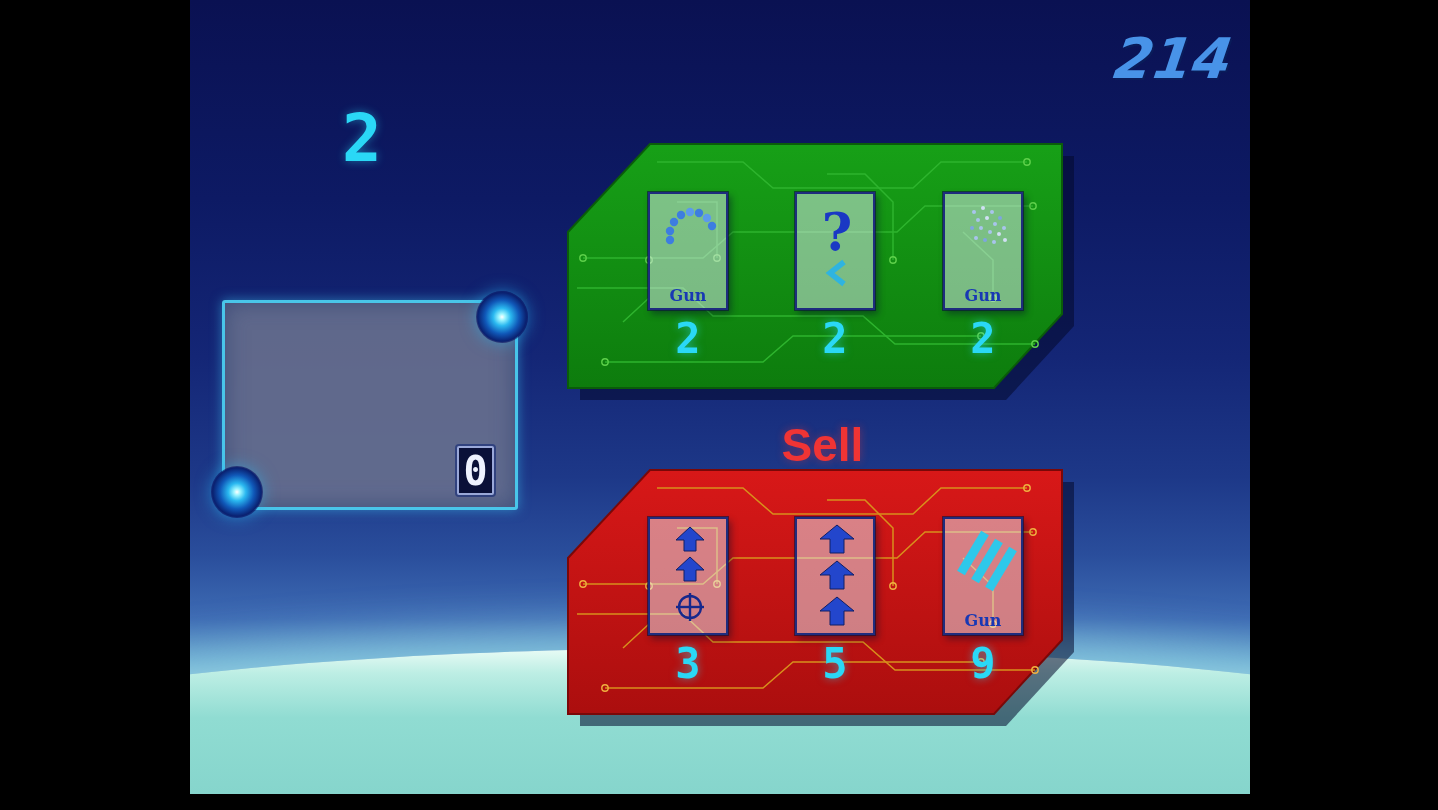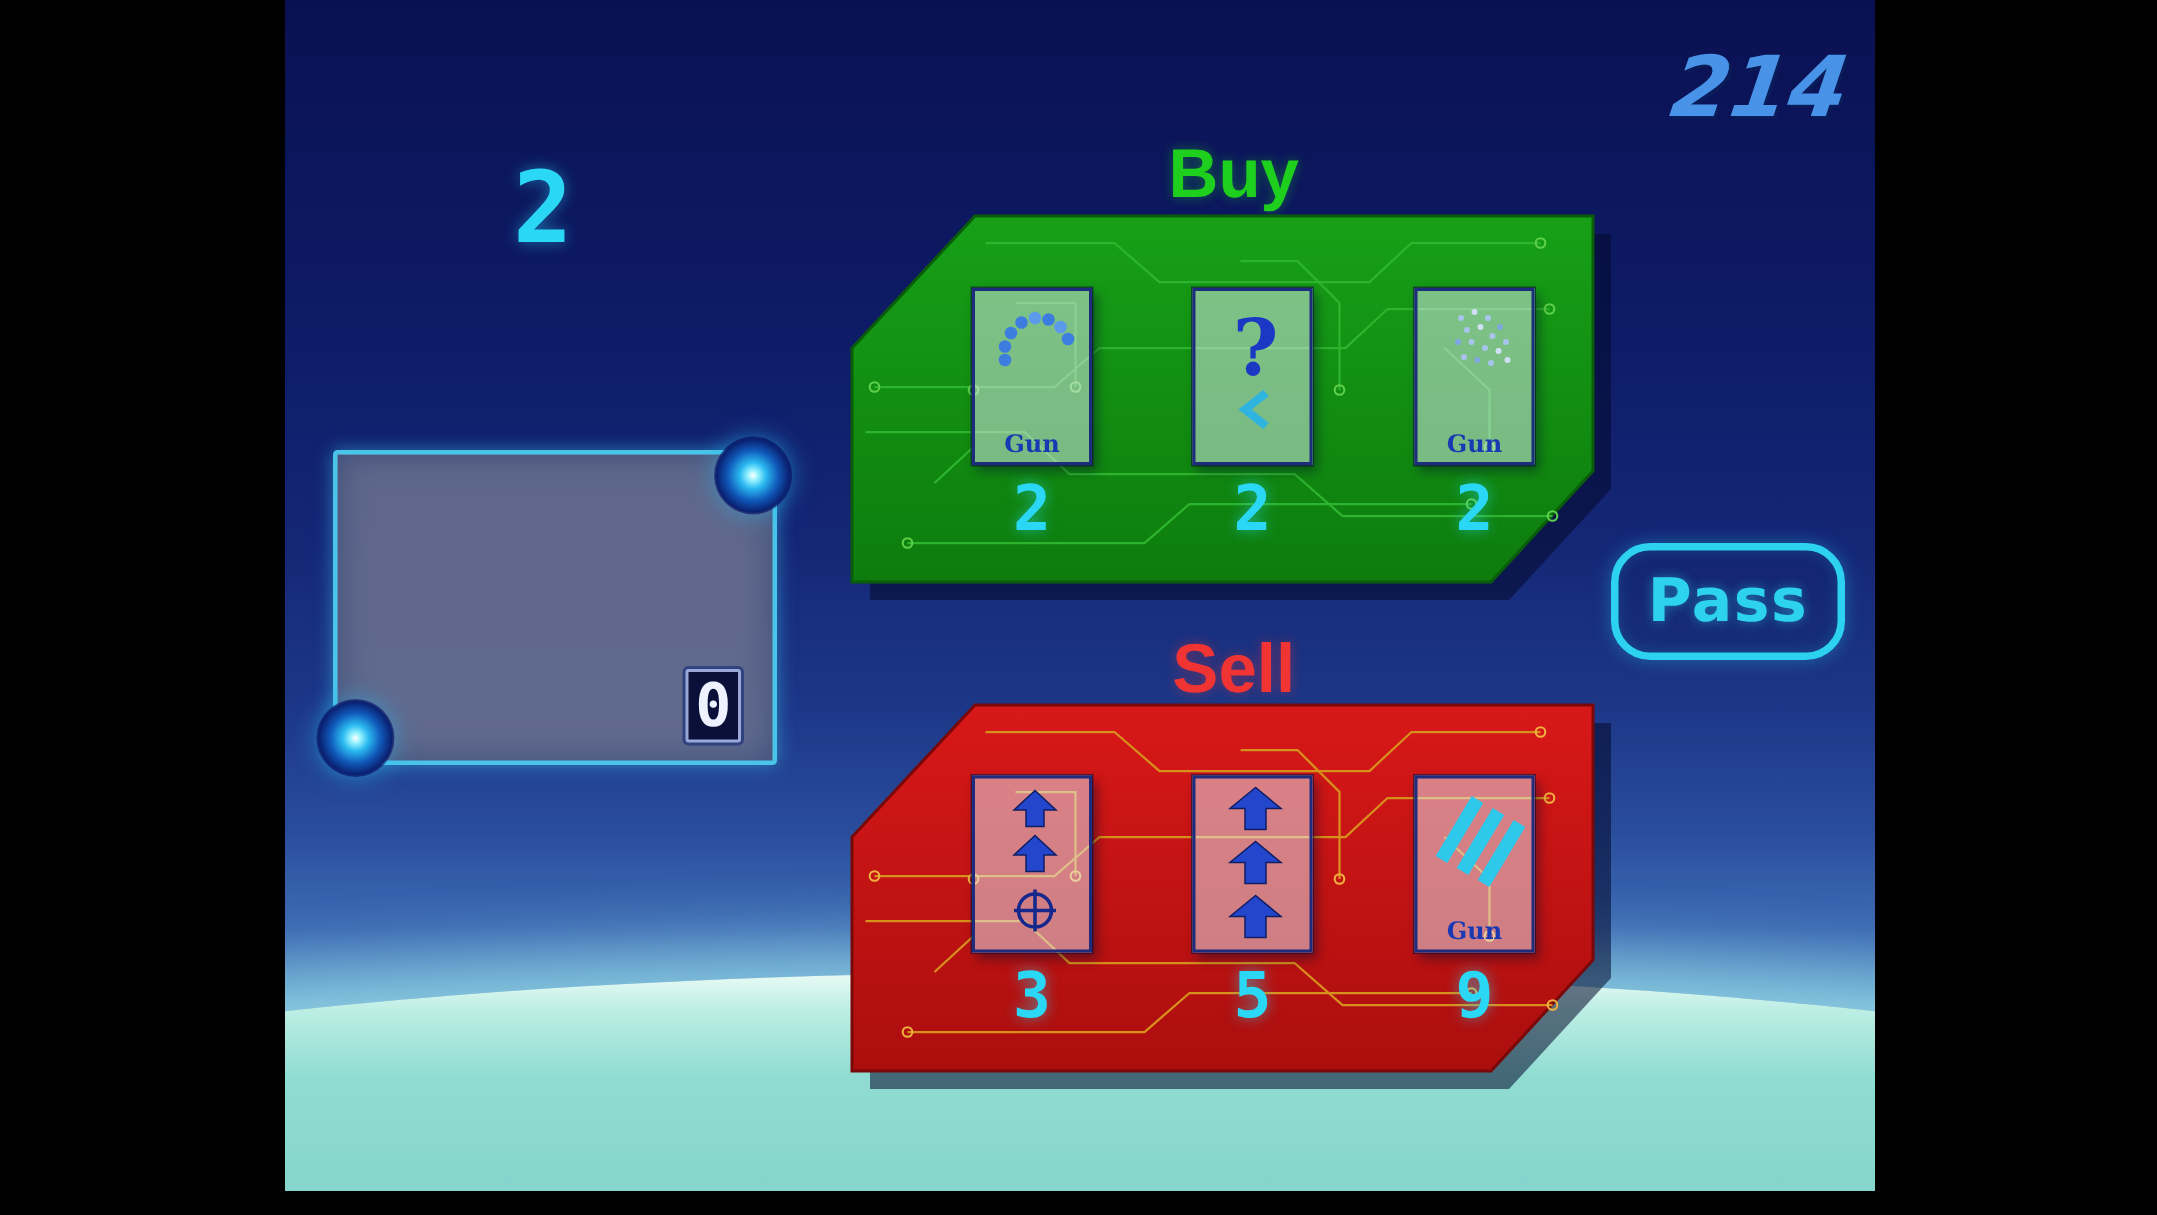--- a/index.html
+++ b/index.html
@@ -101,21 +101,20 @@
 
   <div class="hand-count">2</div>
 
   <div class="hand-panel"></div>
   <div class="orb tr"></div>
   <div class="orb bl"></div>
   <div class="counter">
     <span>0</span>
   </div>
 
-  <div class="panel-title buy">Buy</div>
 
   <svg class="board buy" viewBox="0 0 515 268">
     <defs>
       <linearGradient id="gGrad" x1="0" y1="0" x2="0" y2="1">
         <stop offset="0" stop-color="#17a017"></stop>
           <stop offset="1" stop-color="#0d7c0d"></stop>
       </linearGradient>
     </defs>
     <polygon points="97,16 509,16 509,186 441,260 15,260 15,104" fill="rgba(4,10,44,0.55)"></polygon>
     <polygon points="85,4 497,4 497,174 429,248 3,248 3,92" fill="url(#gGrad)" stroke="#0a5c0a" stroke-width="2"></polygon>
@@ -274,15 +273,14 @@
           <line x1="16" y1="54" x2="40" y2="14"></line>
           <line x1="30" y1="62" x2="54" y2="22"></line>
           <line x1="44" y1="70" x2="68" y2="30"></line>
         </g>
       </svg>
       <div class="card-label">Gun</div>
     </div>
     <div class="price">9</div>
   </div>
 
-  <div class="pass-button">Pass</div>
 
 </div>
 
 </body></html>

